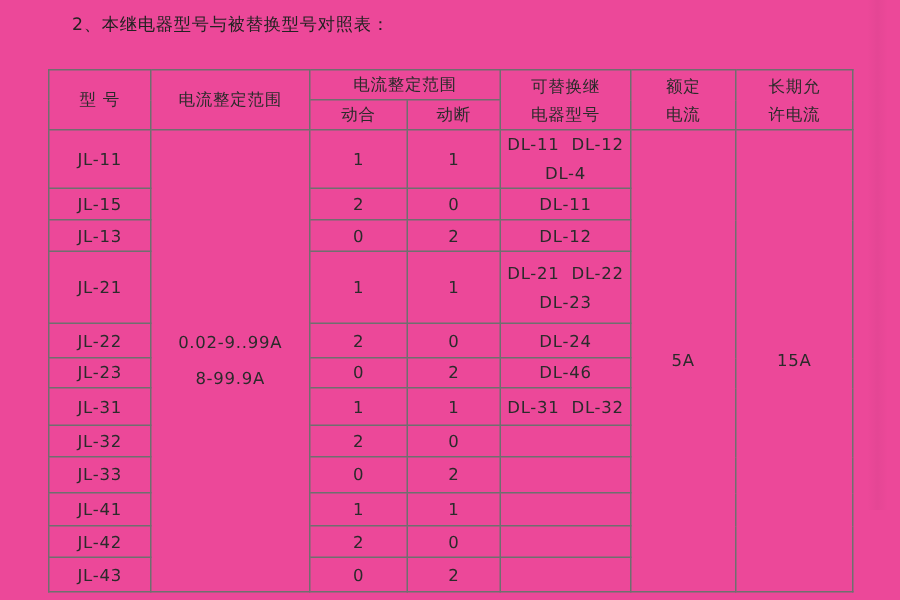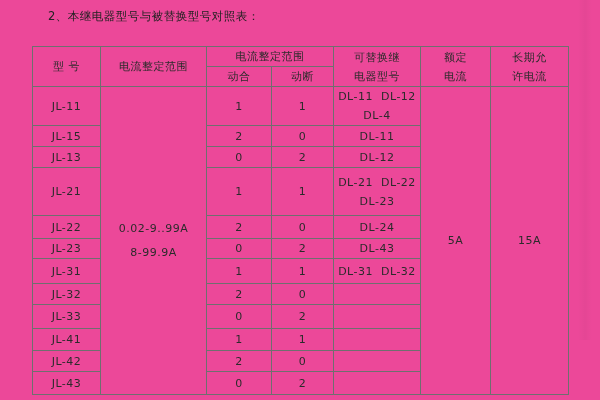--- a/index.html
+++ b/index.html
@@ -139,21 +139,21 @@
         <td class="rep">
           <div>DL-24</div>
 
         </td>
       </tr>
       <tr style="height:20px">
         <td>JL-23</td>
         <td class="num">0</td>
         <td class="num">2</td>
         <td class="rep">
-          <div>DL-43</div>
+          <div>DL-46</div>
 
         </td>
       </tr>
       <tr style="height:25px">
         <td>JL-31</td>
         <td class="num">1</td>
         <td class="num">1</td>
         <td class="rep">
           <div>DL-31  DL-32</div>
 

